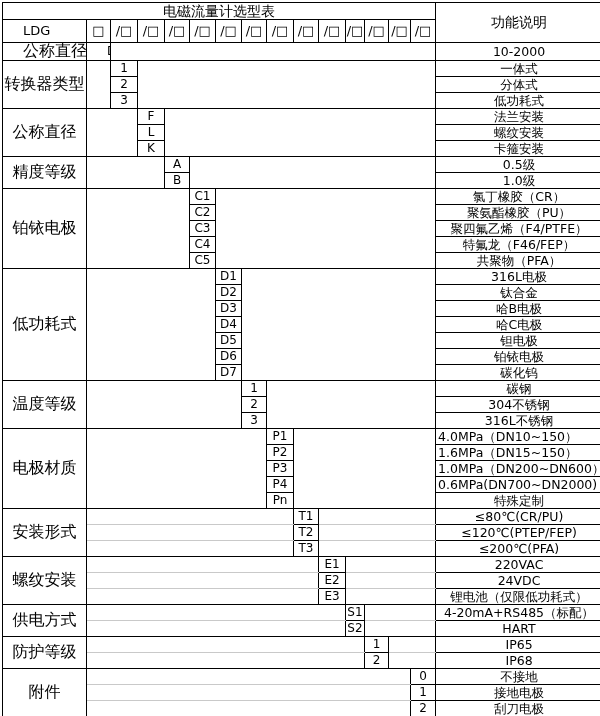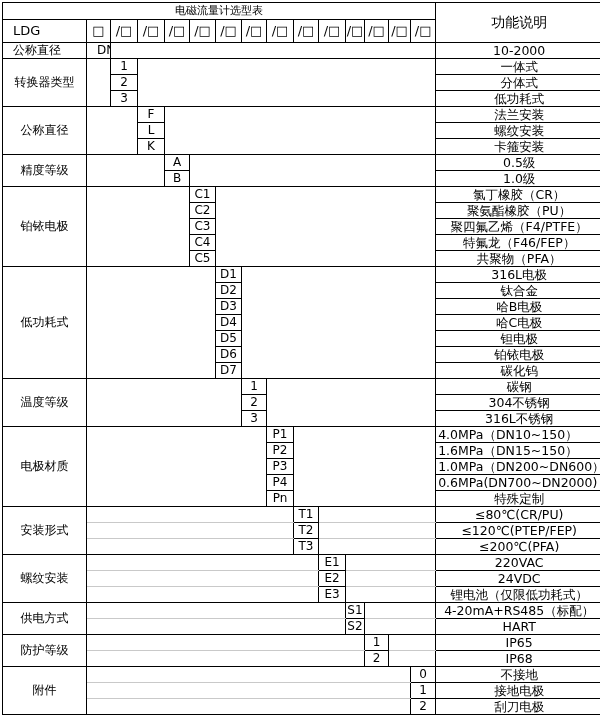--- a/index.html
+++ b/index.html
@@ -4,24 +4,24 @@
 <style>
   html,body{margin:0;padding:0;background:#ffffff;}
   body{width:600px;height:716px;color:#000;font-family:"DejaVu Sans","Liberation Sans",sans-serif;}
   .wrap{padding:2px;}
   table{border-collapse:collapse;table-layout:fixed;width:596px;height:712px;}
   td{border:1px solid #000;padding:0;text-align:center;vertical-align:middle;
      font-size:13px;line-height:1.05;overflow:hidden;white-space:nowrap;}
   tr{height:16px;}
   tr.r-title{height:17px;}
   tr.r-model{height:23px;}
-  td.title{font-size:11px;}
+  td.title{font-size:14px;}
   td.fn-header{font-size:14px;}
-  td.label{font-size:12px;}
-  td.left{text-align:left;padding-left:10px;}
+  td.label{font-size:16px;}
+  td.left{text-align:left;padding-left:20px;}
   td.code{font-size:12px;}
   td.box{font-size:13px;}
   td.desc{font-size:12.5px;}
   td.desc-left{text-align:left;padding-left:2px;}
   td.spacer{border-top:none;border-bottom:none;}
   td.spacer.grid{border-bottom:1px solid #c9c9c9;}
   td.spacer.groupend{border-bottom:1px solid #000;}
 </style>
 </head>
 <body>

